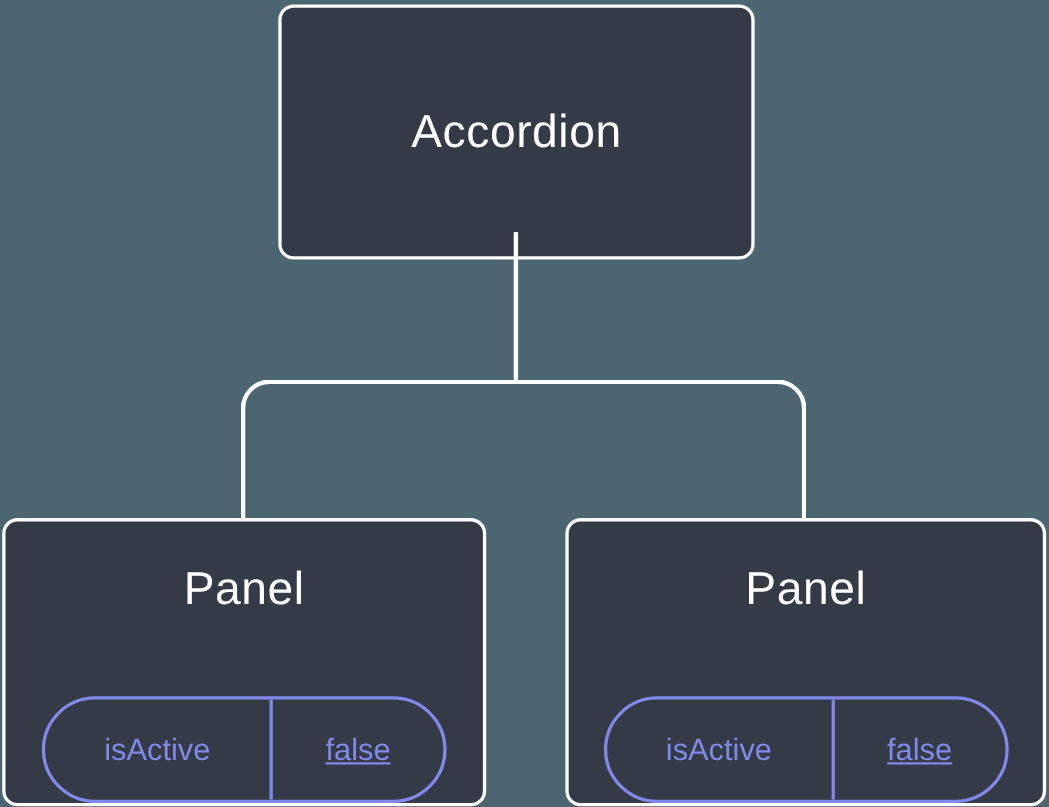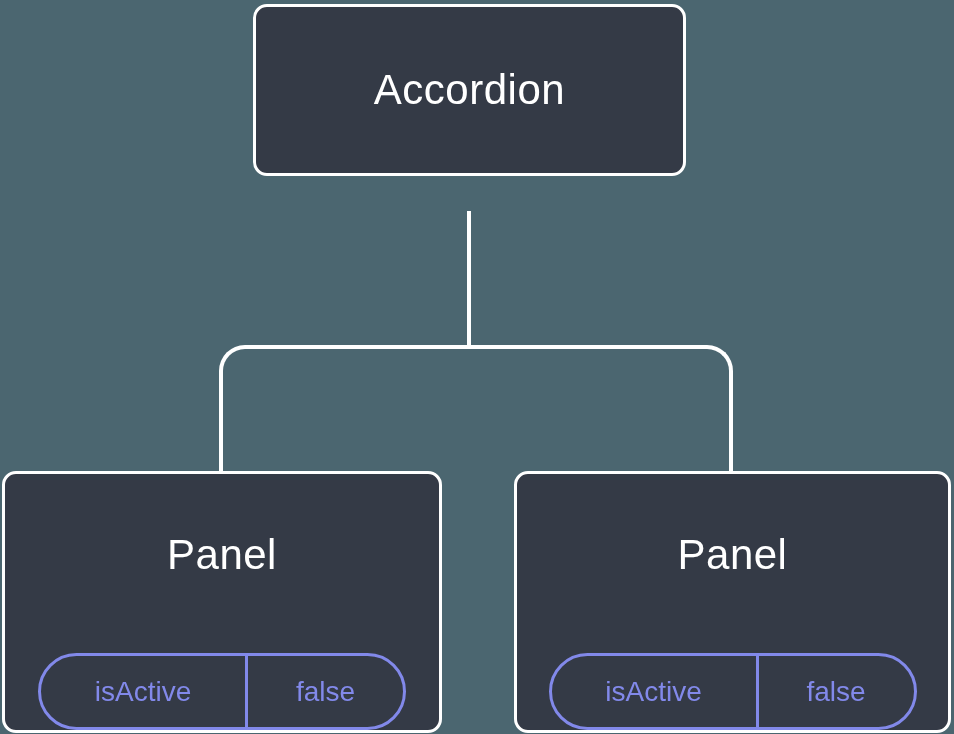--- a/index.html
+++ b/index.html
@@ -15,21 +15,21 @@
 
   .node {
     position: absolute;
     background: var(--node-fill, #343a46);
     border: 3px solid var(--node-border, #ffffff);
     border-radius: 14px;
   }
 
   .root-node {
     left: 253px; top: 4px;
-    width: 433px; height: 172px;
+    width: 433px; height: 232px;
     display: flex; align-items: center; justify-content: center;
   }
 
   .node-label {
     color: var(--title-text, #ffffff);
     font-size: 42px;
     font-weight: 500;
     line-height: 50px;
     letter-spacing: 0.5px;
   }
@@ -51,21 +51,21 @@
     border-top-left-radius: 26px;
     border-top-right-radius: 26px;
   }
 
   .panel-node {
     top: 471px;
     height: 262px;
     display: flex;
     flex-direction: column;
     align-items: center;
-    padding-top: 56px;
+    padding-top: 36px;
     gap: 45px;
   }
   .panel-left  { left: 2px;   width: 440px; }
   .panel-right { left: 514px; width: 437px; }
 
   .panel-node .node-label { margin-bottom: 28px; }
 
   .state-pill {
     width: 368px; height: 97px;
     border: 3px solid var(--accent-purple, #8289ea);
@@ -78,21 +78,21 @@
   }
 
   .state-name {
     width: 207px;
     display: flex; align-items: center; justify-content: center;
     border-right: 3px solid var(--accent-purple, #8289ea);
   }
 
   .state-value {
     flex: 1;
-    display: flex; align-items: center; justify-content: center;
+    display: flex; align-items: center; justify-content: center; text-decoration: underline;
   }
 </style>
 </head>
 <body>
 
 <div class="canvas">
 
   <div class="node root-node">
     <span class="node-label">Accordion</span>
   </div>

